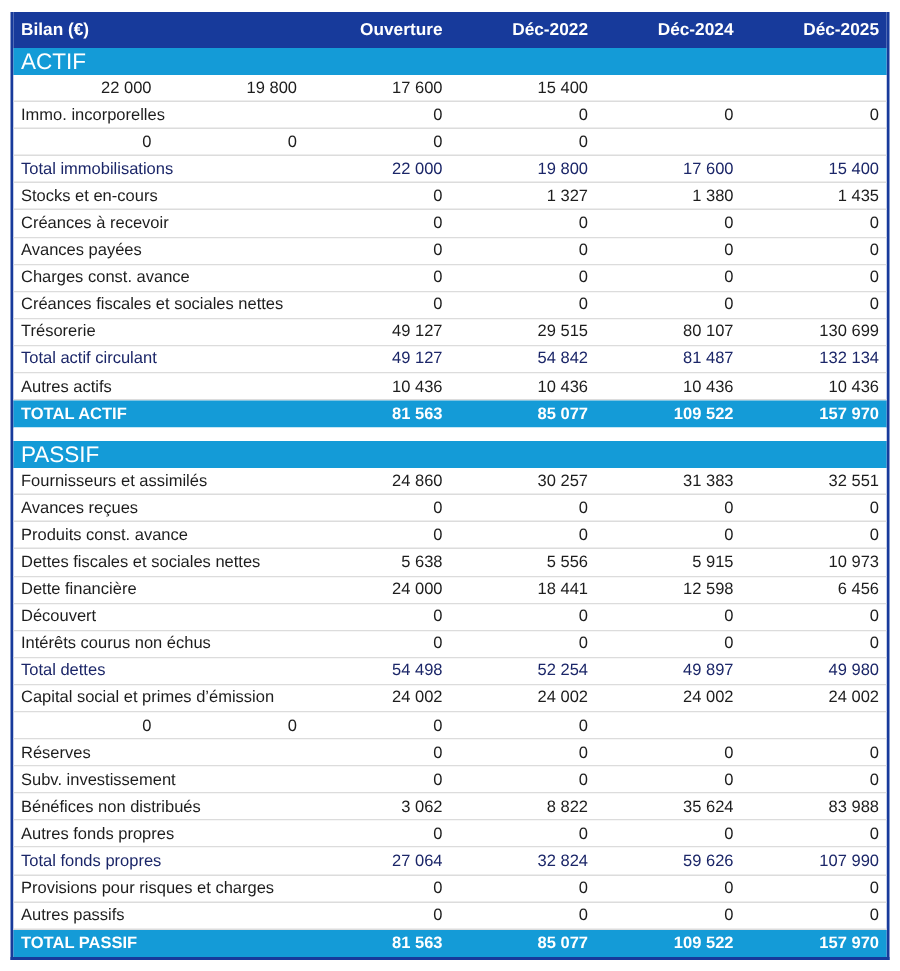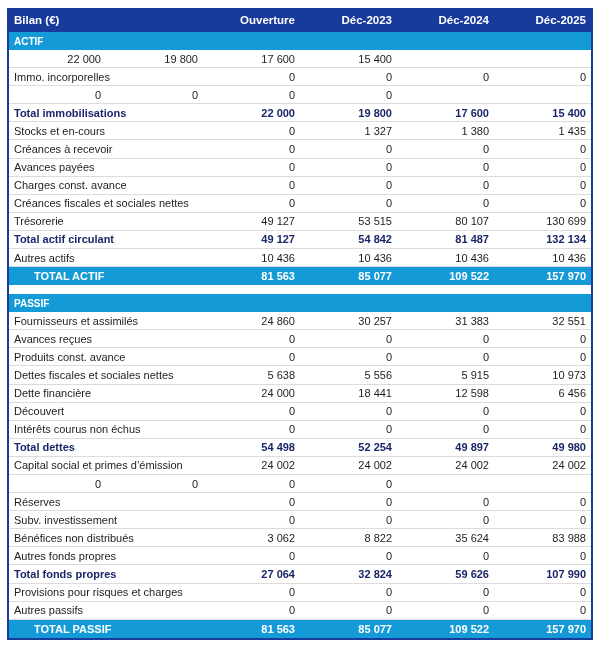--- a/index.html
+++ b/index.html
@@ -1,38 +1,38 @@
 <!DOCTYPE html>
 <html style="--navy: #173a9b; --cyan: #149bd7; --totaltext: #1b2668;"><head>
 <meta charset="utf-8">
 <style>
   html,body{margin:0;padding:0;background:#ffffff;}
   body{width:600px;height:647px;overflow:hidden;font-family:"Liberation Sans",sans-serif;}
   .sheet{width:600px;height:647px;box-sizing:border-box;padding:8px 7px 6px 7px;background:#fff;}
   .table{border:2px solid var(--navy,#173a9b);border-top:none;box-sizing:border-box;}
   .row{display:flex;align-items:center;box-sizing:border-box;}
   .head-row{height:24px;background:var(--navy,#173a9b);color:#ffffff;font-weight:bold;font-size:11.5px;justify-content:center;}
-  .sec-head{height:18px;background:var(--cyan,#149bd7);color:#ffffff;font-weight:bold;font-size:10px;}
+  .sec-head{height:18px;background:var(--cyan,#149bd7);color:#ffffff;font-weight:normal;font-size:15px;}
   .data-row{height:18.1px;background:#ffffff;border-bottom:1px solid #dcdcdc;font-size:11px;color:#1d1d1d;}
-  .data-row.total{font-weight:bold;color:var(--totaltext,#1b2668);}
-  .footer-row{height:18px;background:var(--cyan,#149bd7);color:#ffffff;font-weight:bold;font-size:11px;padding-left:20px;}
+  .data-row.total{font-weight:normal;color:var(--totaltext,#1b2668);}
+  .footer-row{height:18px;background:var(--cyan,#149bd7);color:#ffffff;font-weight:bold;font-size:11px;}
   .spacer{height:9px;background:#ffffff;}
   .cell{box-sizing:border-box;}
   .cell.label{flex:1;padding-left:5px;white-space:nowrap;overflow:hidden;}
   .cell.num{width:97px;text-align:right;padding-right:5px;white-space:nowrap;}
 </style>
 </head>
 <body>
 
 <div class="sheet">
   <div class="table">
     <div class="row head-row">
       <div class="cell label">Bilan (€)</div>
 
-      <span id="col-headers" style="display:contents"><div class="cell num">Ouverture</div><div class="cell num">Déc-2023</div><div class="cell num">Déc-2024</div><div class="cell num">Déc-2025</div></span>
+      <span id="col-headers" style="display:contents"><div class="cell num">Ouverture</div><div class="cell num">Déc-2022</div><div class="cell num">Déc-2024</div><div class="cell num">Déc-2025</div></span>
     </div>
     <div id="sections" style="display:contents"><div class="row sec-head">
           <div class="cell label">ACTIF</div>
         </div><div class="row data-row">
           <div class="cell num">22 000</div>
           <div class="cell num">19 800</div>
           <div class="cell num">17 600</div>
           <div class="cell num">15 400</div>
         </div><div class="row data-row">
           <div class="cell label">Immo. incorporelles</div>
@@ -77,21 +77,21 @@
           <div class="cell num">0</div>
         </div><div class="row data-row">
           <div class="cell label">Créances fiscales et sociales nettes</div>
           <div class="cell num">0</div>
           <div class="cell num">0</div>
           <div class="cell num">0</div>
           <div class="cell num">0</div>
         </div><div class="row data-row">
           <div class="cell label">Trésorerie</div>
           <div class="cell num">49 127</div>
-          <div class="cell num">53 515</div>
+          <div class="cell num">29 515</div>
           <div class="cell num">80 107</div>
           <div class="cell num">130 699</div>
         </div><div class="row data-row total">
           <div class="cell label">Total actif circulant</div>
           <div class="cell num">49 127</div>
           <div class="cell num">54 842</div>
           <div class="cell num">81 487</div>
           <div class="cell num">132 134</div>
         </div><div class="row data-row">
           <div class="cell label">Autres actifs</div>

